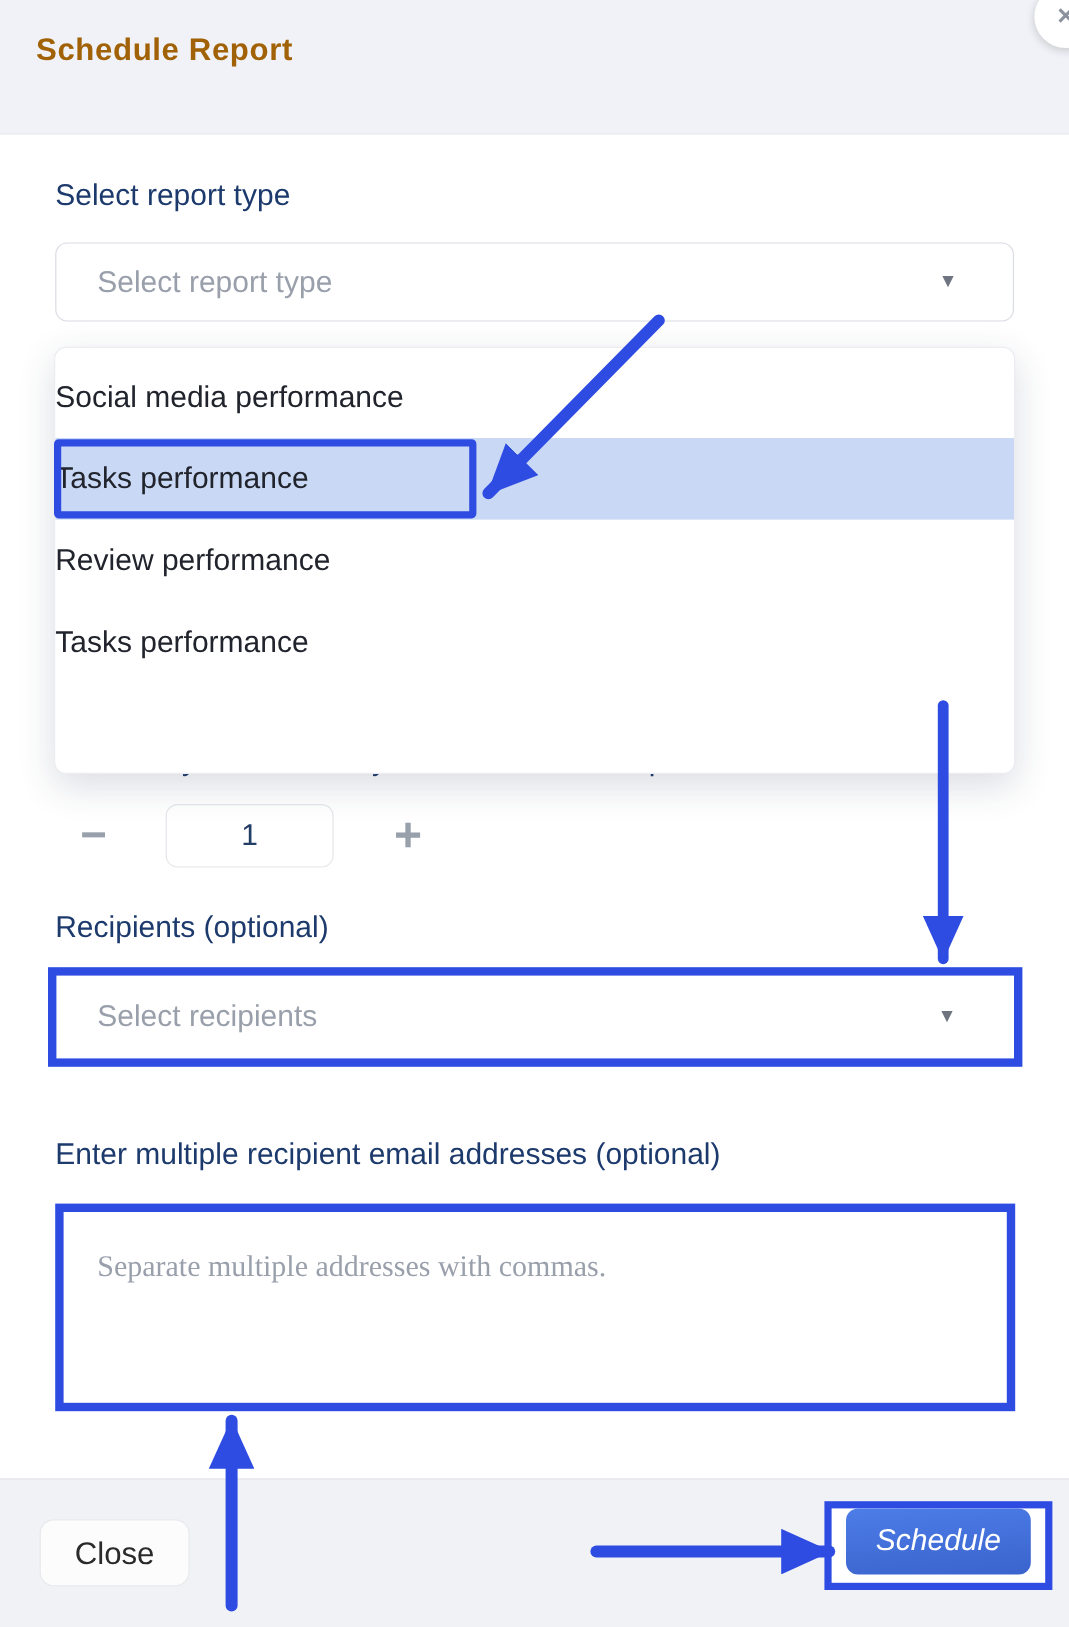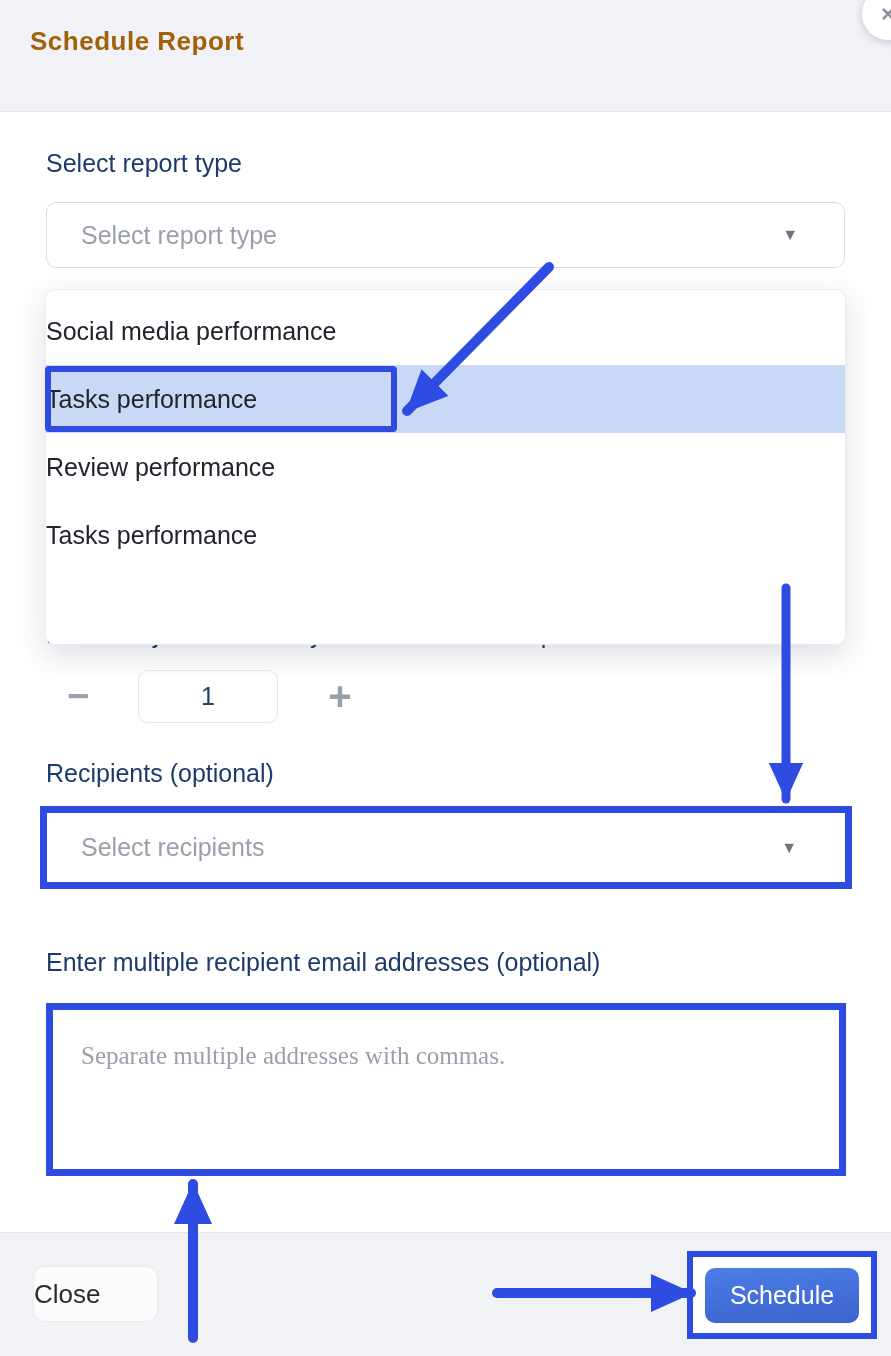--- a/index.html
+++ b/index.html
@@ -91,26 +91,26 @@
   }
   .emails-input::placeholder { color:#9aa0ab; opacity:1; }
   
   .modal-footer {
     position:absolute; left:0; top:1232px; width:891px; height:124px;
     background:#f1f2f6; border-top:1px solid #e4e5ea;
   }
   .close-footer-btn {
     position:absolute; left:33px; top:1266px; width:125px; height:56px;
     background:#fcfcfd; border:1px solid #e8e9ed; border-radius:12px;
-    display:flex; align-items:center; 
+    display:flex; align-items:center; justify-content:center;
     font-size:26px; color:#2a2a2a;
   }
   .schedule-wrap {
-    position:absolute; left:687px; top:1251px; width:190px; height:88px;
-    background:#ffffff; display:flex; align-items:center; justify-content:center;
+    position:absolute; left:687px; top:1251px; width:190px; height:74px;
+    background:#ffffff; display:flex; align-items:flex-start; justify-content:center;font-style:italic;
   }
   .schedule-btn {
     width:154px; height:55px; border-radius:10px;
     background:linear-gradient(175deg,#4d7de7 0%,#3a63cd 100%);
     display:flex; align-items:center; justify-content:center;
     font-size:25px; font-weight:500; color:#ffffff;
   }
   
   .arrow-layer {
     position:absolute; left:0; top:0; width:891px; height:1356px;

